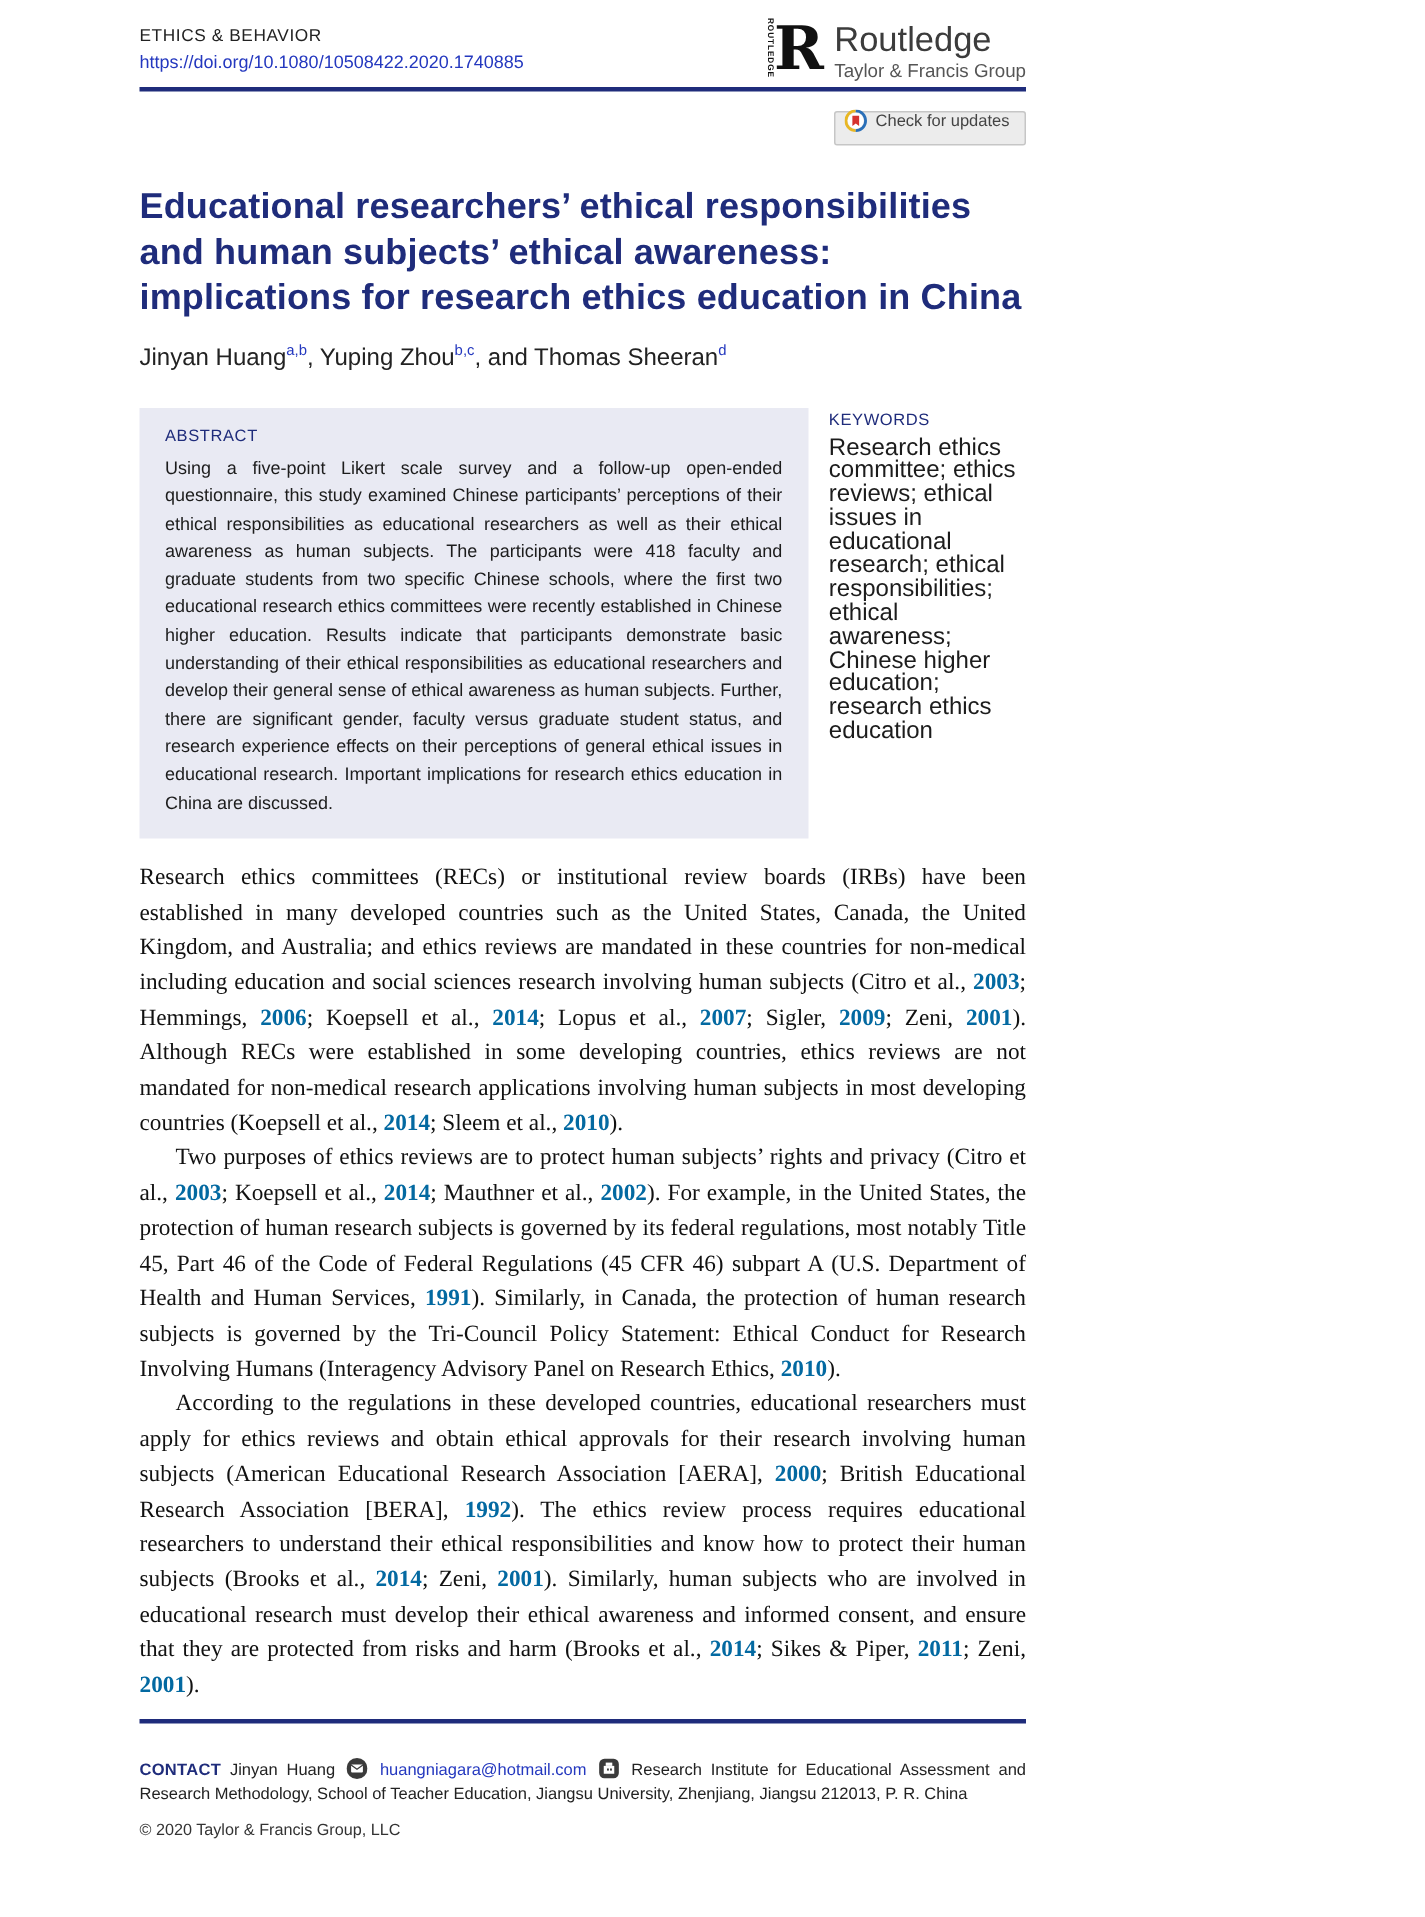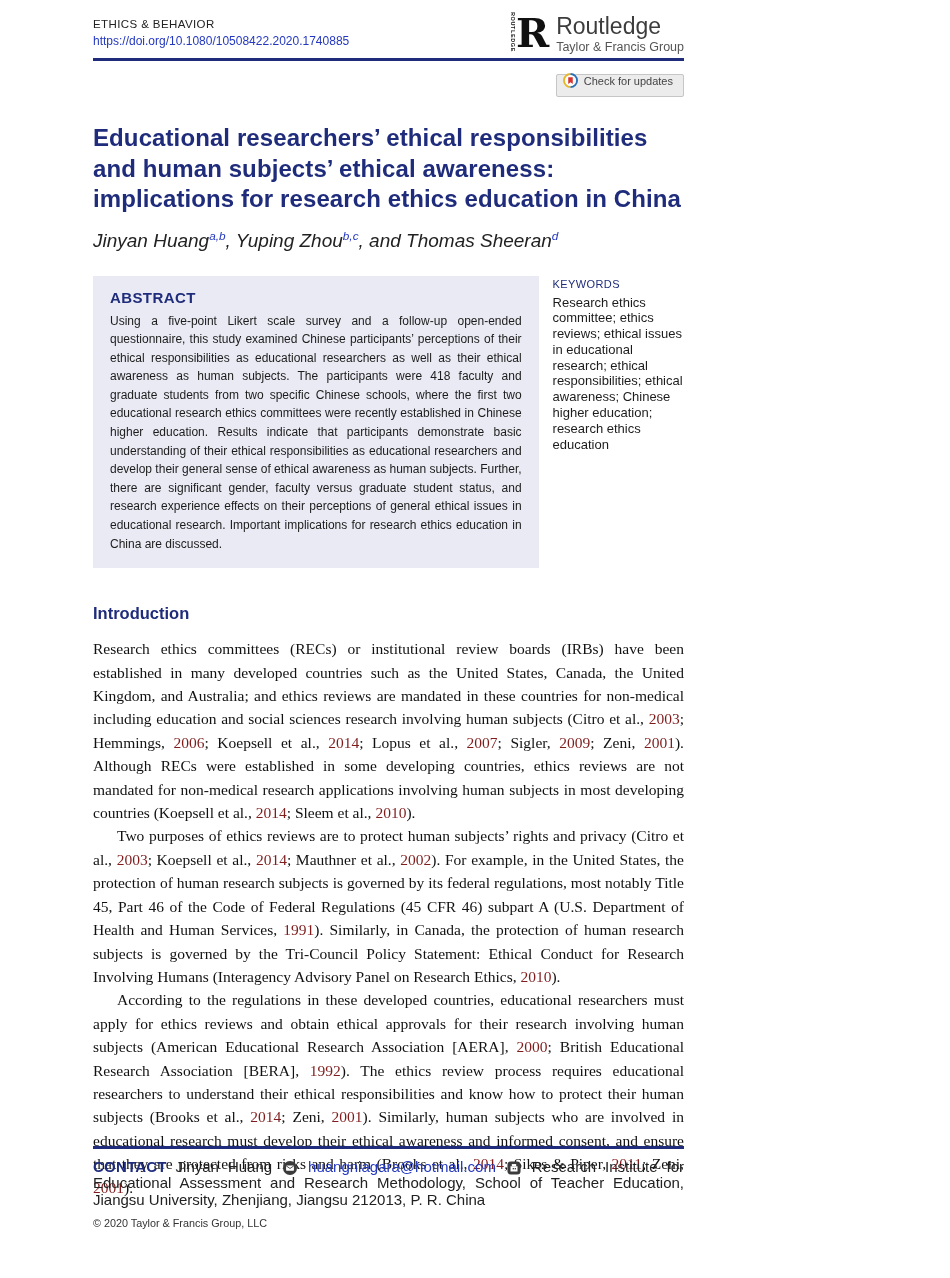--- a/index.html
+++ b/index.html
@@ -40,56 +40,56 @@
     font-family:"Liberation Sans",sans-serif;font-size:11px;color:#444;
     padding:2px 10px 12px 6px;cursor:pointer;
   }
   .cfu-icon{display:inline-block;width:15px;height:15px;}
   
   h1.article-title{
     margin:26px 0 0 0;
     font-size:24px;line-height:30.5px;font-weight:700;color:#1f2c7b;
     letter-spacing:.1px;
   }
-  .authors{margin-top:15px;font-size:19px;color:#222;font-style:italic;}
+  .authors{margin-top:15px;font-size:16px;color:#222;}
   .authors sup{color:#2438bf;}
   .affiliations{margin-top:15px;font-size:12.4px;line-height:16.5px;color:#222;max-width:770px;}
   sup{font-size:62%;line-height:0;vertical-align:super;}
   
   .abstract-row{display:flex;margin-top:24px;gap:14px;}
   .abstract-box{
     background:#e9eaf3;
     width:582px;box-sizing:border-box;
     padding:13px 17px 15px 17px;
   }
-  .abs-label{font-size:15px;font-weight:bold;color:#1f2c7b;letter-spacing:.4px;}
+  .abs-label{font-size:11px;font-weight:normal;color:#1f2c7b;letter-spacing:.4px;}
   .abs-text{
     margin:6px 0 0 0;font-size:12px;line-height:18.6px;color:#1c1c1c;
     text-align:justify;
   }
   .keywords{width:175px;padding-top:2px;}
   .kw-label{font-size:11px;font-weight:normal;color:#1f2c7b;letter-spacing:.4px;}
-  .kw-text{margin-top:5px;font-size:13px;line-height:15.8px;color:#1c1c1c;}
+  .kw-text{margin-top:5px;font-size:16px;line-height:15.8px;color:#1c1c1c;}
   
   h2.section-heading{
     margin:36px 0 0 0;font-size:16.5px;font-weight:700;color:#1f2c7b;
   }
   .para{
     font-family:"Liberation Serif",serif;
     font-size:15.5px;line-height:23.4px;color:#111;
     text-align:justify;margin:0;
   }
   .para.first{margin-top:14px;}
   .para.indent{text-indent:24px;}
-  .cite{color:#7f1d1d;cursor:pointer;}
+  .cite{color:#0369a1;cursor:pointer;font-weight:bold;}
   
   .footer{position:absolute;left:93px;right:90px;top:1146px;}
   .foot-rule{height:2.5px;background:#1f2c7b;}
   .contact{
-    margin:10px 0 0 0;font-size:15px;line-height:16.5px;color:#222;
+    margin:23px 0 0 0;font-size:11px;line-height:16.5px;color:#222;
     text-align:justify;
   }
   .contact-label{font-weight:bold;color:#1f2c7b;letter-spacing:.2px;}
   .icon-circ{display:inline-block;width:14px;height:14px;vertical-align:-3px;margin:0 2px;}
   .email{color:#2438bf;text-decoration:none;cursor:pointer;}
   .copyright{margin:9px 0 0 0;font-size:10.8px;color:#333;}
 </style>
 </head>
 <body>
 
@@ -138,21 +138,20 @@
       <div class="abs-label">ABSTRACT</div>
       <p class="abs-text">Using a five-point Likert scale survey and a follow-up open-ended questionnaire, this study examined Chinese participants’ perceptions of their ethical responsibilities as educational researchers as well as their ethical awareness as human subjects. The participants were 418 faculty and graduate students from two specific Chinese schools, where the first two educational research ethics committees were recently established in Chinese higher education. Results indicate that participants demonstrate basic understanding of their ethical responsibilities as educational researchers and develop their general sense of ethical awareness as human subjects. Further, there are significant gender, faculty versus graduate student status, and research experience effects on their perceptions of general ethical issues in educational research. Important implications for research ethics education in China are discussed.</p>
     </section>
     <aside class="keywords">
       <div class="kw-label">KEYWORDS</div>
       <div class="kw-text">Research ethics committee; ethics reviews; ethical issues in educational research; ethical responsibilities; ethical awareness; Chinese higher education; research ethics education</div>
     </aside>
   </div>
 
   <main>
-    <h2 class="section-heading">Introduction</h2>
     <p class="para first">Research ethics committees (RECs) or institutional review boards (IRBs) have been established in many developed countries such as the United States, Canada, the United Kingdom, and Australia; and ethics reviews are mandated in these countries for non-medical including education and social sciences research involving human subjects (Citro et al., <span class="cite">2003</span>; Hemmings, <span class="cite">2006</span>; Koepsell et al., <span class="cite">2014</span>; Lopus et al., <span class="cite">2007</span>; Sigler, <span class="cite">2009</span>; Zeni, <span class="cite">2001</span>). Although RECs were established in some developing countries, ethics reviews are not mandated for non-medical research applications involving human subjects in most developing countries (Koepsell et al., <span class="cite">2014</span>; Sleem et al., <span class="cite">2010</span>).</p>
     <p class="para indent">Two purposes of ethics reviews are to protect human subjects’ rights and privacy (Citro et al., <span class="cite">2003</span>; Koepsell et al., <span class="cite">2014</span>; Mauthner et al., <span class="cite">2002</span>). For example, in the United States, the protection of human research subjects is governed by its federal regulations, most notably Title 45, Part 46 of the Code of Federal Regulations (45 CFR 46) subpart A (U.S. Department of Health and Human Services, <span class="cite">1991</span>). Similarly, in Canada, the protection of human research subjects is governed by the Tri-Council Policy Statement: Ethical Conduct for Research Involving Humans (Interagency Advisory Panel on Research Ethics, <span class="cite">2010</span>).</p>
     <p class="para indent">According to the regulations in these developed countries, educational researchers must apply for ethics reviews and obtain ethical approvals for their research involving human subjects (American Educational Research Association [AERA], <span class="cite">2000</span>; British Educational Research Association [BERA], <span class="cite">1992</span>). The ethics review process requires educational researchers to understand their ethical responsibilities and know how to protect their human subjects (Brooks et al., <span class="cite">2014</span>; Zeni, <span class="cite">2001</span>). Similarly, human subjects who are involved in educational research must develop their ethical awareness and informed consent, and ensure that they are protected from risks and harm (Brooks et al., <span class="cite">2014</span>; Sikes &amp; Piper, <span class="cite">2011</span>; Zeni, <span class="cite">2001</span>).</p>
   </main>
 
   <footer class="footer">
     <div class="foot-rule"></div>
     <p class="contact">
       <span class="contact-label">CONTACT</span>
       <span>Jinyan Huang</span>

